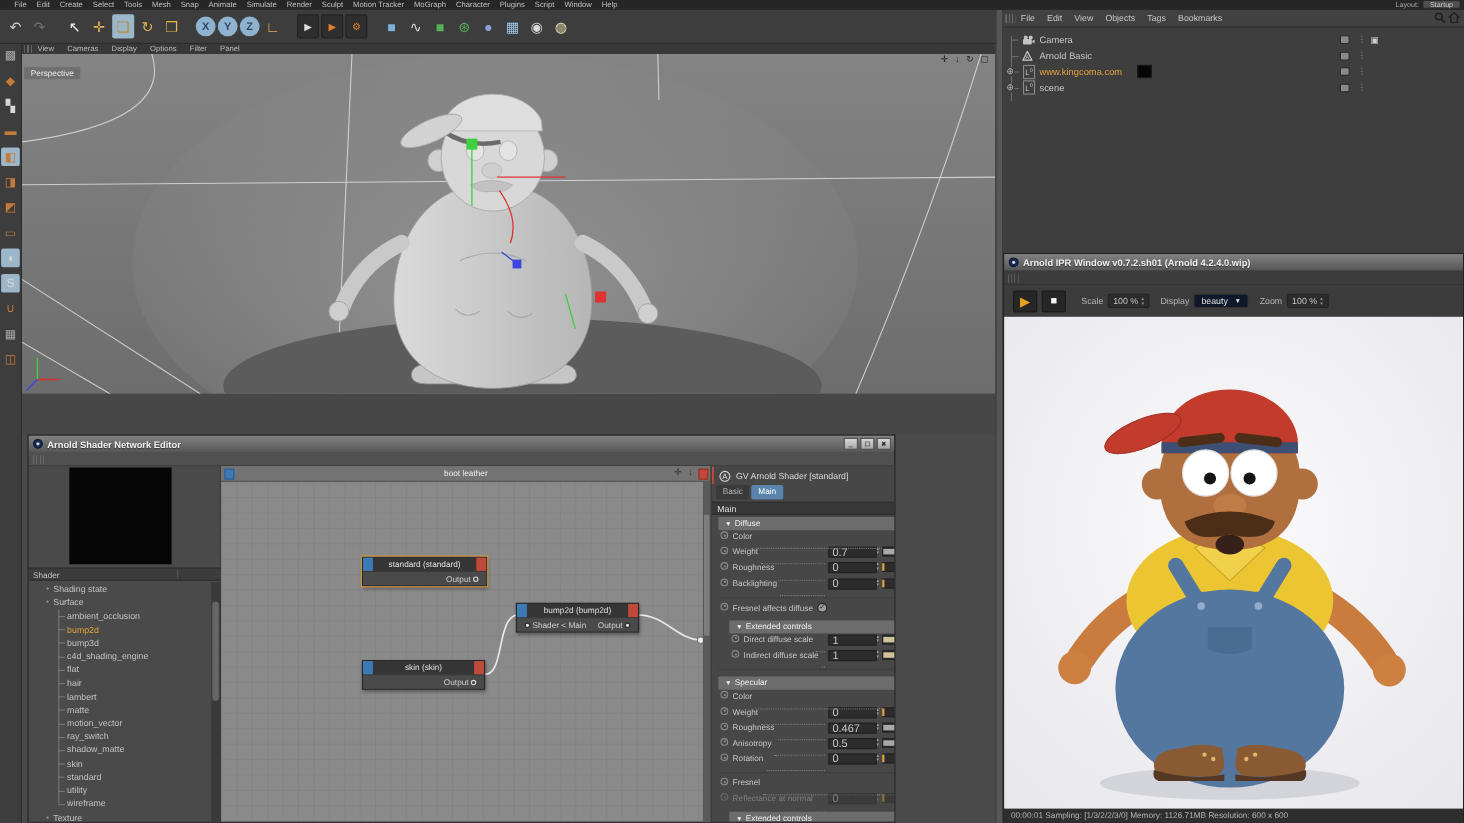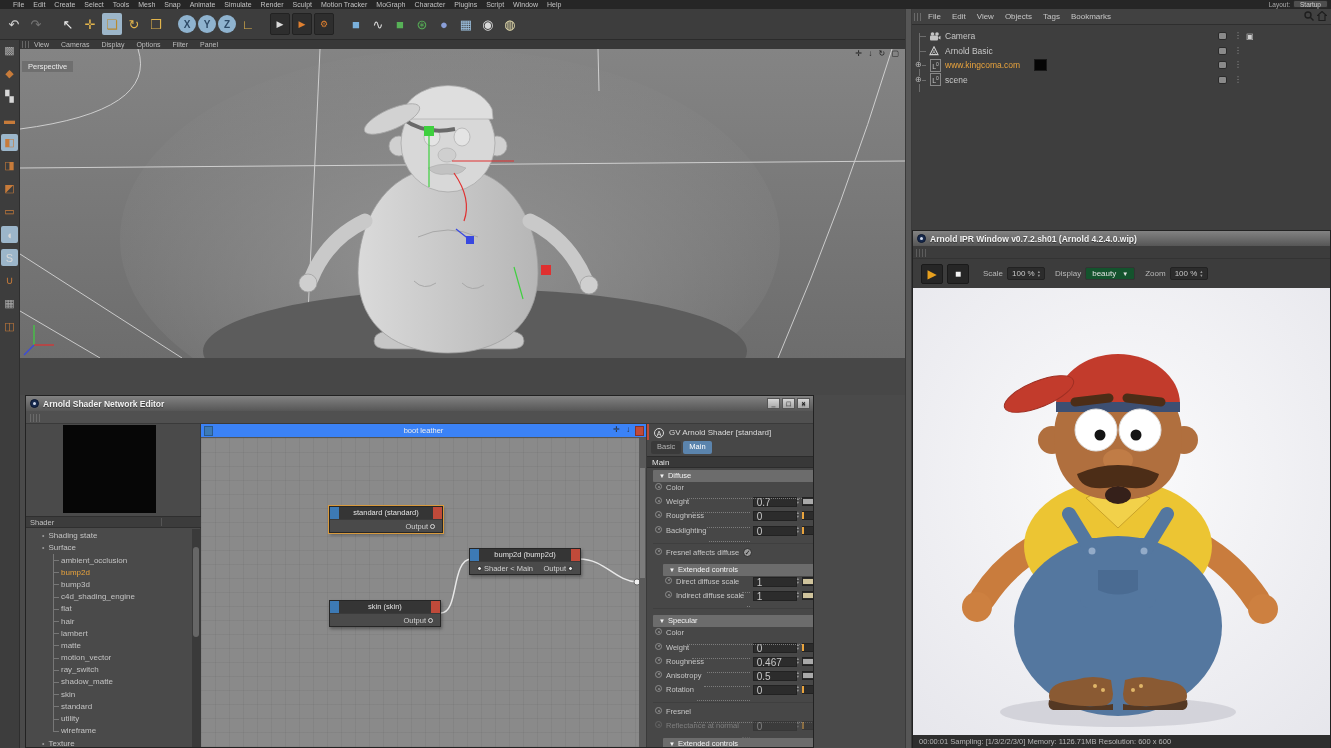--- a/index.html
+++ b/index.html
@@ -58,21 +58,21 @@
   .win-ico{width:9px;height:9px;border-radius:50%;background:#16294d;border:1px solid #0d1830;margin-right:4px;position:relative;flex:none}
   .win-ico::after{content:"";position:absolute;left:2px;top:2px;width:3px;height:3px;border-radius:50%;background:#cfd8ea}
   #ipr-grip{height:13px;background:#3c3c3c;border-bottom:1px solid #333;position:relative}
   #ipr-grip::before{content:"";position:absolute;left:3px;top:3px;width:10px;height:8px;background:repeating-linear-gradient(90deg,#5c5c5c 0 1px,transparent 1px 3px)}
   #ipr-toolbar{height:29px;background:#3c3c3c;display:flex;align-items:center;font-size:8px;color:#b8b8b8;padding-left:8px}
   .ipr-btn{width:22px;height:20px;background:#262626;border:1px solid #1a1a1a;border-radius:2px;display:flex;align-items:center;justify-content:center;margin-right:4px;cursor:pointer}
   .ipr-play{color:#e8a01e;font-size:12px}
   .ipr-stop{color:#f4f4f4;font-size:10px}
   .ipr-label{margin:0 4px 0 10px}
   .ipr-field{background:#2c2c2c;border:1px solid #222;color:#c8c8c8;padding:1px 4px;border-radius:2px;display:inline-flex;align-items:center;gap:3px}
-  .ipr-drop{background:#14532d;border:1px solid #333;color:#e2e2e2;padding:1px 6px;border-radius:2px;display:inline-flex;gap:6px;align-items:center}
+  .ipr-drop{background:#0f172a;border:1px solid #333;color:#e2e2e2;padding:1px 6px;border-radius:2px;display:inline-flex;gap:6px;align-items:center}
   .stepper{display:inline-flex;flex-direction:column;font-size:4.5px;line-height:4px;color:#999}
   #ipr-canvas{position:relative;width:417px;height:447px;background:#f2f2f4;overflow:hidden}
   #ipr-status{height:13px;background:#2e2e2e;font-size:7.5px;color:#b5b5b5;display:flex;align-items:center;padding-left:6px}
   
   #shader-window{left:25px;top:395px;width:789px;height:353px;background:#4a4a4a;border:1px solid #222;overflow:hidden}
   .win-btns{position:absolute;right:3px;top:2px;display:flex;gap:2px}
   .win-btn{width:13px;height:11px;background:linear-gradient(#d6d6d6,#a8a8a8);border:1px solid #555;font-size:7px;line-height:9px;text-align:center;color:#222;cursor:pointer}
   #se-grip{height:13px;background:#505050;border-bottom:1px solid #3a3a3a;position:relative}
   #se-grip::before{content:"";position:absolute;left:4px;top:3px;width:10px;height:8px;background:repeating-linear-gradient(90deg,#6a6a6a 0 1px,transparent 1px 3px)}
   #se-body{position:absolute;left:0;top:28px;right:0;bottom:0}
@@ -85,21 +85,21 @@
   #se-tree-scroll .thumb{position:absolute;left:1px;top:18px;width:6px;height:90px;background:#666;border-radius:3px}
   .stree-group{height:12.5px;display:flex;align-items:center;padding-left:16px;gap:4px}
   .stree-group .bullet{color:#9a9a9a;font-size:7px}
   .stree-children{position:relative;margin-left:27px}
   .stree-children::before{content:"";position:absolute;left:0;top:0;bottom:6px;border-left:1px solid #777}
   .stree-leaf{height:12.2px;display:flex;align-items:center;padding-left:8px;position:relative}
   .stree-leaf::before{content:"";position:absolute;left:0;top:50%;width:6px;border-top:1px solid #777}
   .stree-leaf.selected{color:#e8a33d}
   
   #se-graph{position:absolute;left:175px;top:0;width:445px;height:100%;background:#8a8a8a}
-  #se-tabbar{position:absolute;left:0;top:0;width:100%;height:14px;background:#3b82f6;border-bottom:1px solid #555;font-size:7.5px;color:#eee}
+  #se-tabbar{position:absolute;left:0;top:0;width:100%;height:14px;background:#737373;border-bottom:1px solid #555;font-size:7.5px;color:#eee}
   #se-tab-indicator{position:absolute;left:3px;top:2px;width:9px;height:10px;background:#3d7ab5;border:1px solid #2a5a8a}
   #se-tab-title{position:absolute;left:0;right:0;text-align:center;line-height:13px}
   #se-tab-icons{position:absolute;right:14px;top:1px;font-size:8px;color:#2a2a2a;letter-spacing:2px}
   #se-tab-close{position:absolute;right:2px;top:2px;width:9px;height:10px;background:#c04a3a;border:1px solid #8a3226}
   #se-canvas{position:absolute;left:0;top:14px;right:0;bottom:0;background-image:linear-gradient(rgba(120,120,120,.35) 1px,transparent 1px),linear-gradient(90deg,rgba(120,120,120,.35) 1px,transparent 1px);background-size:14px 14px}
   #se-graph-scroll{position:absolute;right:0;top:14px;bottom:0;width:7px;background:#5a5a5a}
   #se-graph-scroll .thumb{position:absolute;left:1px;top:30px;width:5px;height:110px;background:#7c7c7c}
   .node{position:absolute;border:1px solid #262626;background:#4f4f4f;box-shadow:1px 2px 3px rgba(0,0,0,.35);font-size:7.5px}
   .node.selected{outline:1px solid #d89a3d}
   .node-header{height:12px;background:#353535;color:#e2e2e2;text-align:center;line-height:11px;position:relative}

